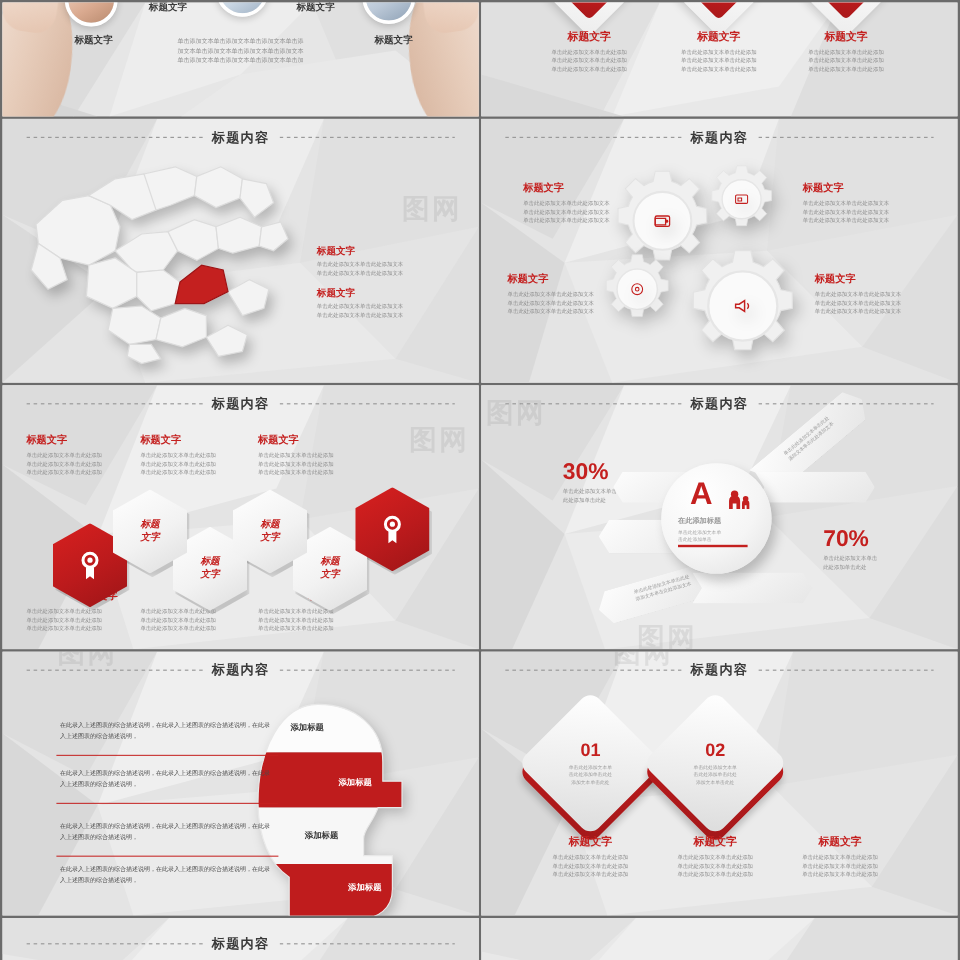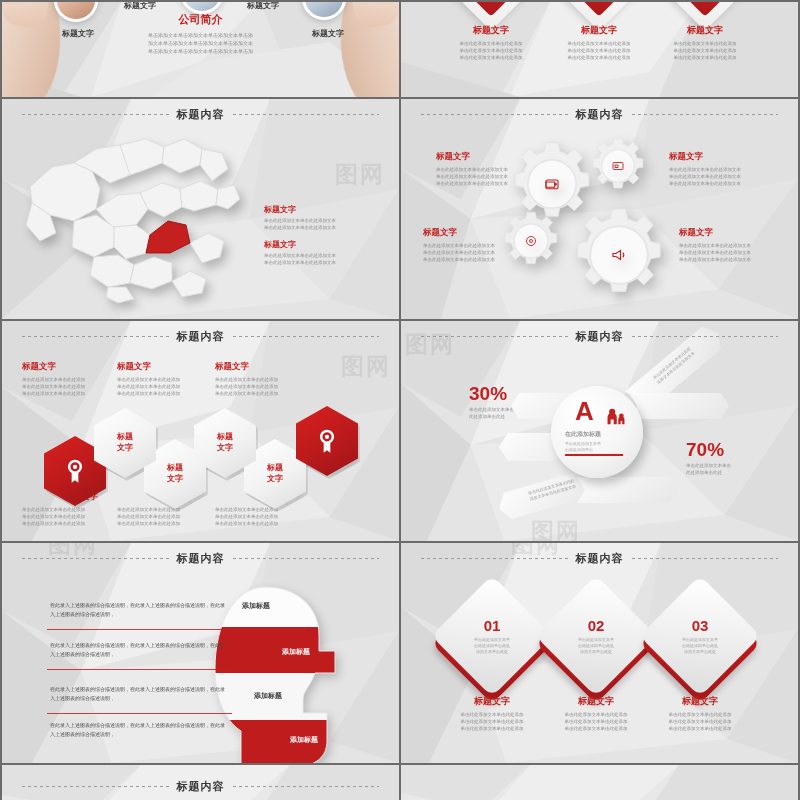--- a/index.html
+++ b/index.html
@@ -124,21 +124,21 @@
   .s4 .t2{ left:268px; top:52px; text-align:left; }
   .s4 .t3{ left:22px; top:128px; text-align:left; }
   .s4 .t4{ left:278px; top:128px; text-align:left; }
 
   
   .hex{ position:absolute; width:62px; height:70px;
         clip-path: polygon(50% 0%, 100% 25%, 100% 75%, 50% 100%, 0% 75%, 0% 25%);
         display:flex; align-items:center; justify-content:center; text-align:center; }
   .hex.white{ background:linear-gradient(150deg,#ffffff 0%, #f2f2f2 55%, #dedede 100%); }
   .hex.red{ background:linear-gradient(150deg,#d8201f 0%, #bb1a1c 55%, #9d1517 100%); }
-  .hex .hx{ font-size:8px; color:#c4201f; font-weight:bold; line-height:1.35; }
+  .hex .hx{ font-size:8px; color:#c4201f; font-weight:bold; line-height:1.35;font-style:italic; }
   .hexshadow{ position:absolute; width:62px; height:70px;
         clip-path: polygon(50% 0%, 100% 25%, 100% 75%, 50% 100%, 0% 75%, 0% 25%);
         background:rgba(0,0,0,.17); filter: blur(3px); }
   .s5 .topblk{ position:absolute; top:40px; width:118px; }
   .s5 .topblk .ttl{ font-size:8.5px; }
   .s5 .topblk .body-l{ font-size:4.5px; margin-top:4px; }
   .s5 .tp1{ left:20px; } .s5 .tp2{ left:115px; } .s5 .tp3{ left:213px; }
   .s5 .botblk{ position:absolute; top:170px; width:118px; }
   .s5 .botblk .ttl{ font-size:8.5px; }
   .s5 .botblk .body-l{ font-size:4.5px; margin-top:4px; }
@@ -225,21 +225,20 @@
       </div>
     <div class="circ c3">
         <i></i>
       </div>
 
     <div class="clab l1">标题文字</div>
     <div class="clab l2">标题文字</div>
     <div class="clab l3">标题文字</div>
     <div class="clab l4">标题文字</div>
 
-    <div class="co-title ttl">公司简介</div>
     <div class="co-body body-l">
       <div>单击添加文本单击添加文本单击添加文本单击添</div>
       <div>加文本单击添加文本单击添加文本单击添加文本</div>
       <div>单击添加文本单击添加文本单击添加文本单击加</div>
     </div>
   </div>
 
   <div class="slide s2">
     <div class="poly">
       <svg viewBox="0 0 400 95" preserveAspectRatio="none">
@@ -741,32 +740,20 @@
       <div class="front"></div>
       <div class="inner">
         <div class="num">02</div>
         <div class="txt">
           <div>单击此处添加文本单</div>
           <div>击此处添加单击此处</div>
           <div>添加文本单击此处</div>
         </div>
       </div>
     </div>
-    <div class="dia d3">
-      <div class="back"></div>
-      <div class="front"></div>
-      <div class="inner">
-        <div class="num">03</div>
-        <div class="txt">
-          <div>单击此处添加文本单</div>
-          <div>击此处添加单击此处</div>
-          <div>添加文本单击此处</div>
-        </div>
-      </div>
-    </div>
 
     <div class="cap cp1">
       <div class="ttl">标题文字</div>
       <div class="body-l">
         <div>单击此处添加文本单击此处添加</div>
         <div>单击此处添加文本单击此处添加</div>
         <div>单击此处添加文本单击此处添加</div>
       </div>
     </div>
     <div class="cap cp2">

